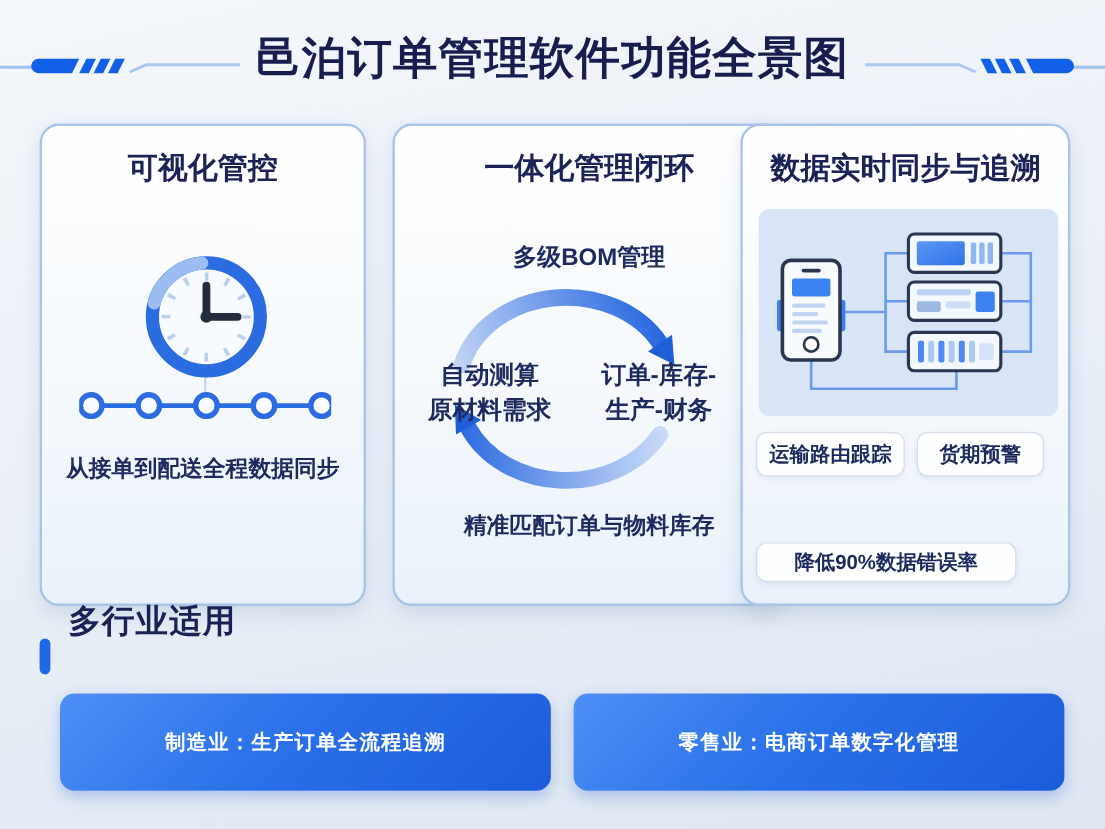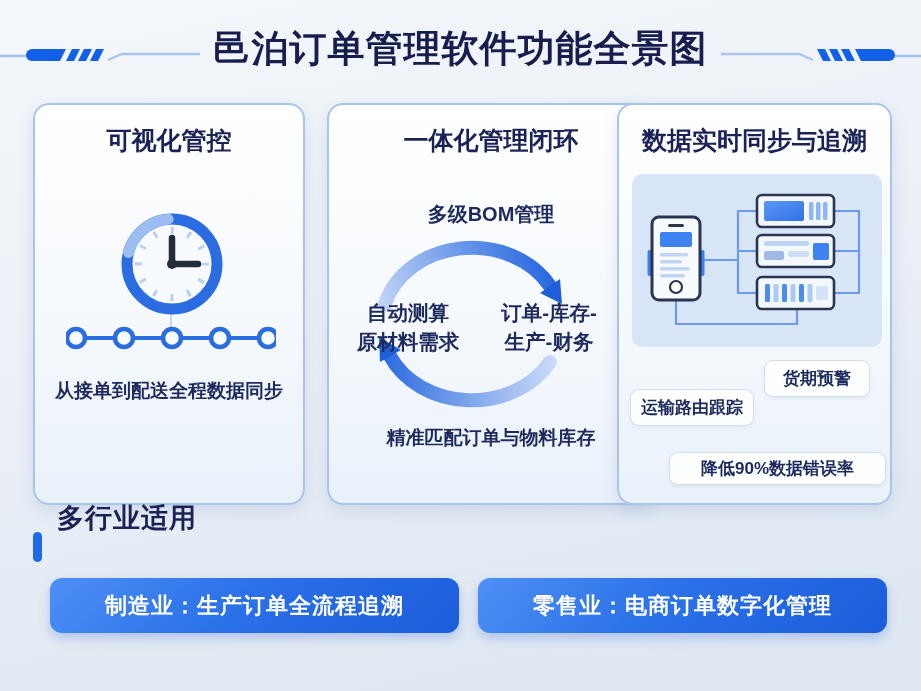--- a/index.html
+++ b/index.html
@@ -57,39 +57,39 @@
   .cycle-label-right{ left:148px; width:118px; }
   .caption2{ top:320px; }
   
   .device-svg{ position:absolute; left:13px; top:69px; }
   .tag{
     position:absolute; display:flex; align-items:center; justify-content:center;
     background:#fdfefe; border:1.5px solid #d5dde9; border-radius:9px;
     font-size:17px; font-weight:700; color:#1c2a5e;
     box-shadow:0 2px 4px rgba(110,140,190,.12);
   }
-  .tag1{ left:11px;  top:255px; width:124px; height:37px;margin-top:29px; }
+  .tag1{ left:11px;  top:255px; width:124px; height:37px; }
   .tag2{ left:145px; top:255px; width:106px; height:37px; }
   .tag3{ left:11px;  top:302px; width:245px; height:33px; }
-  .tag4{ left:11px;  top:347px; width:217px; height:33px;margin-left:39px; }
+  .tag4{ left:11px;  top:347px; width:217px; height:33px; }
   
   .industries-bar{
     position:absolute; left:33px; top:532px; width:9px; height:30px;
     border-radius:4.5px; background:#1f68e6;
   }
   .industries-heading{
     position:absolute; left:57px; top:500px;
     font-size:27px; font-weight:800; color:#1a2154; letter-spacing:1px;
   }
   .industry-button{
-    position:absolute; top:578px; width:409px; height:55px;
+    position:absolute; top:578px; width:409px; height:81px;
     display:flex; align-items:center; justify-content:center;
     border-radius:12px; border:none; cursor:pointer;
     background:linear-gradient(135deg,#4e90f5 0%,#2b71e8 45%,#1c5cdb 100%);
-    color:#ffffff; font-size:22px; font-weight:800; letter-spacing:1px;
+    color:#ffffff; font-size:17px; font-weight:800; letter-spacing:1px;
     font-family:inherit;
     box-shadow:0 5px 12px rgba(28,92,219,.28);
   }
   .btn-manufacturing{ left:50px; }
   .btn-retail{ left:478px; }
 </style>
 </head>
 <body>
 
 <div class="page">

